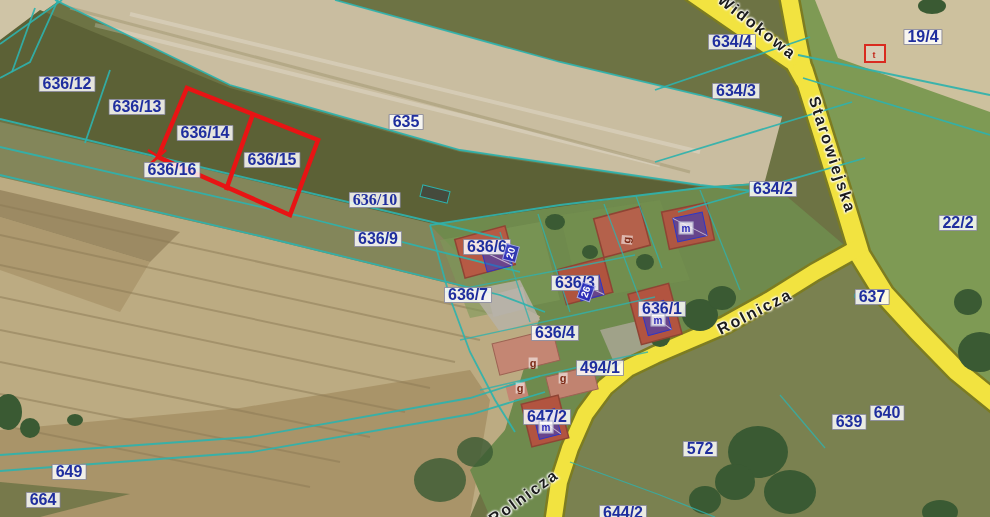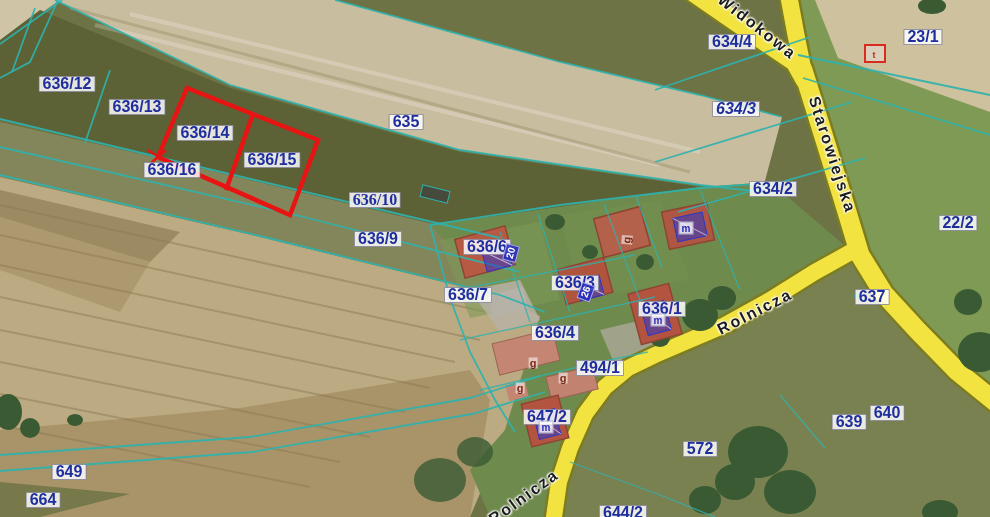--- a/index.html
+++ b/index.html
@@ -241,23 +241,23 @@
       <div class="lbl lbl-parcel" style="left: 375px; top: 200px; transform: translate(-50%, -50%); font-family: Liberation Serif, serif;">636/10</div>
       <div class="lbl lbl-parcel" style="left: 378px; top: 239px; transform: translate(-50%, -50%);">636/9</div>
       <div class="lbl lbl-parcel" style="left: 487px; top: 247px; transform: translate(-50%, -50%);">636/6</div>
       <div class="lbl lbl-parcel" style="left: 468px; top: 295px; transform: translate(-50%, -50%);">636/7</div>
       <div class="lbl lbl-parcel" style="left: 575px; top: 283px; transform: translate(-50%, -50%);">636/3</div>
       <div class="lbl lbl-parcel" style="left: 555px; top: 333px; transform: translate(-50%, -50%);">636/4</div>
       <div class="lbl lbl-parcel" style="left: 662px; top: 309px; transform: translate(-50%, -50%);">636/1</div>
       <div class="lbl lbl-parcel" style="left: 600px; top: 368px; transform: translate(-50%, -50%);">494/1</div>
       <div class="lbl lbl-parcel" style="left: 547px; top: 417px; transform: translate(-50%, -50%);">647/2</div>
       <div class="lbl lbl-parcel" style="left: 732px; top: 42px; transform: translate(-50%, -50%);">634/4</div>
-      <div class="lbl lbl-parcel" style="left: 736px; top: 109px; transform: translate(-50%, -50%); font-style: italic;">634/3</div>
+      <div class="lbl lbl-parcel" style="left: 736px; top: 91px; transform: translate(-50%, -50%);">634/3</div>
       <div class="lbl lbl-parcel" style="left: 773px; top: 189px; transform: translate(-50%, -50%);">634/2</div>
-      <div class="lbl lbl-parcel" style="left: 923px; top: 37px; transform: translate(-50%, -50%);">23/1</div>
+      <div class="lbl lbl-parcel" style="left: 923px; top: 37px; transform: translate(-50%, -50%);">19/4</div>
       <div class="lbl lbl-parcel" style="left: 958px; top: 223px; transform: translate(-50%, -50%);">22/2</div>
       <div class="lbl lbl-parcel" style="left: 872px; top: 297px; transform: translate(-50%, -50%);">637</div>
       <div class="lbl lbl-parcel" style="left: 887px; top: 413px; transform: translate(-50%, -50%);">640</div>
       <div class="lbl lbl-parcel" style="left: 805px; top: 422px; transform: translate(-50%, -50%); margin-left: 44px;">639</div>
       <div class="lbl lbl-parcel" style="left: 700px; top: 449px; transform: translate(-50%, -50%);">572</div>
       <div class="lbl lbl-parcel" style="left: 623px; top: 513px; transform: translate(-50%, -50%);">644/2</div>
       <div class="lbl lbl-parcel" style="left: 69px; top: 472px; transform: translate(-50%, -50%);">649</div>
       <div class="lbl lbl-parcel" style="left: 43px; top: 500px; transform: translate(-50%, -50%);">664</div>
       <div class="lbl lbl-street" style="left: 757px; top: 27px; transform: translate(-50%, -50%) rotate(38deg);">Widokowa</div>
       <div class="lbl lbl-street" style="left: 832px; top: 155px; transform: translate(-50%, -50%) rotate(72deg);">Starowiejska</div>

